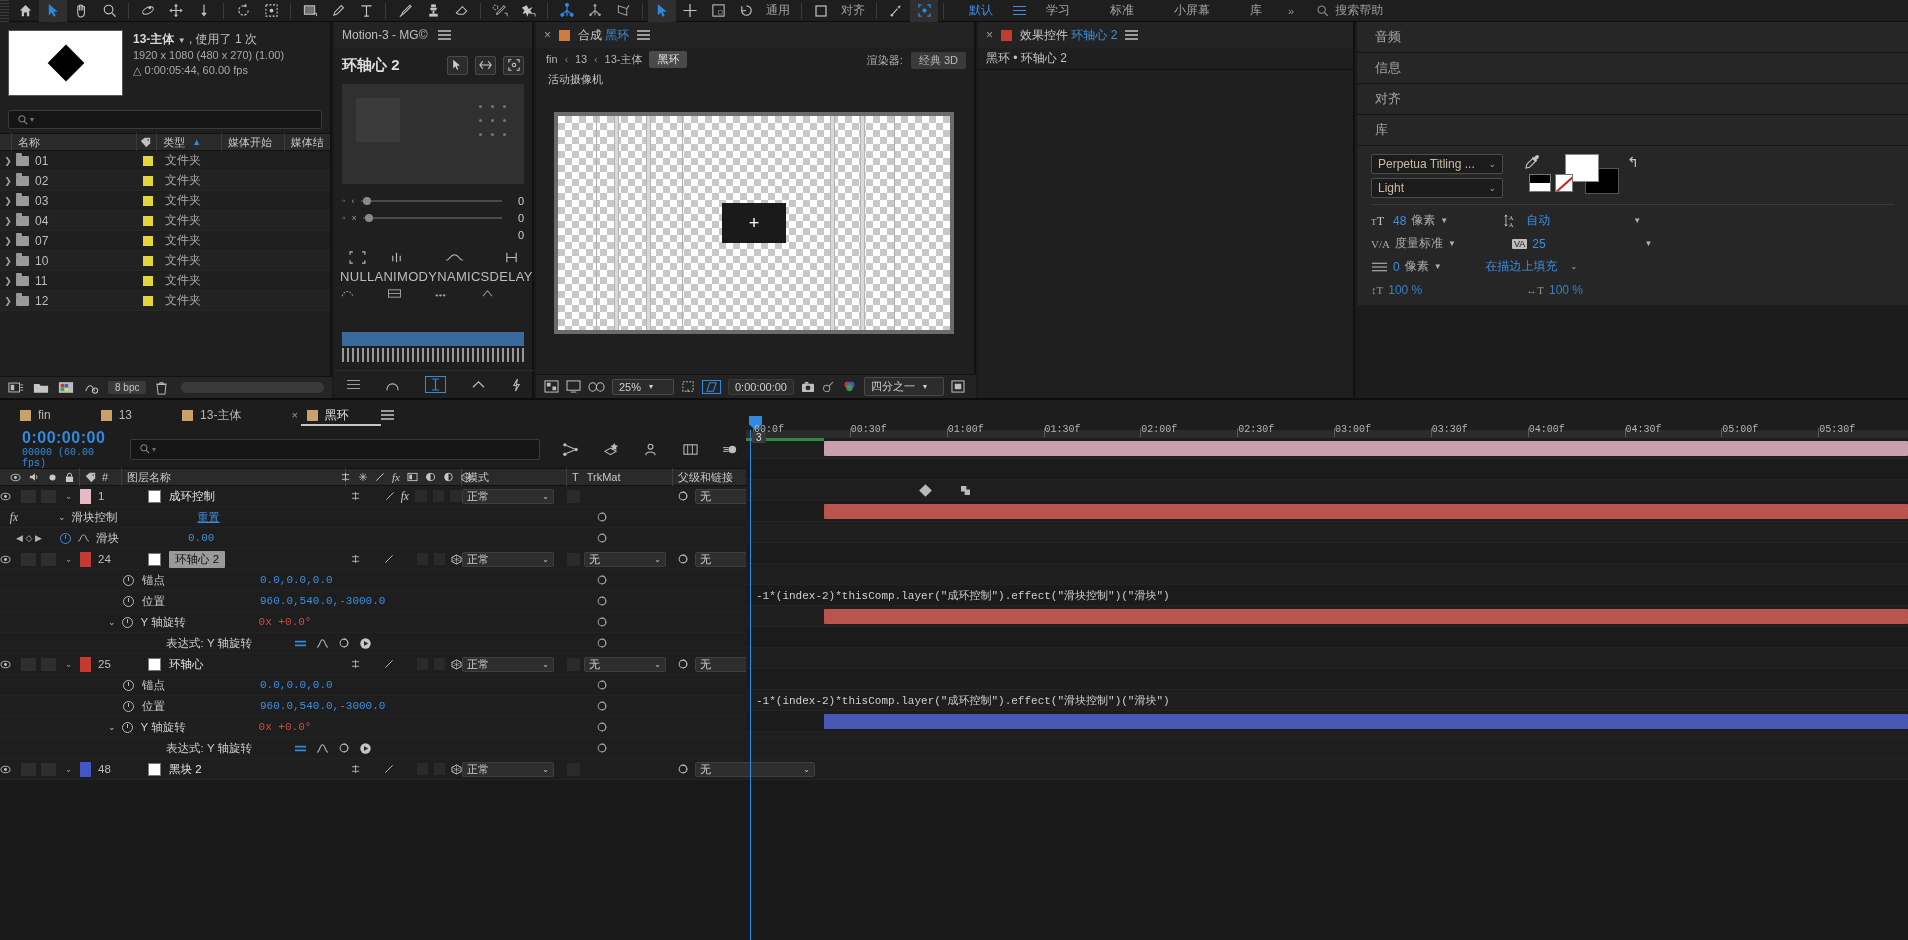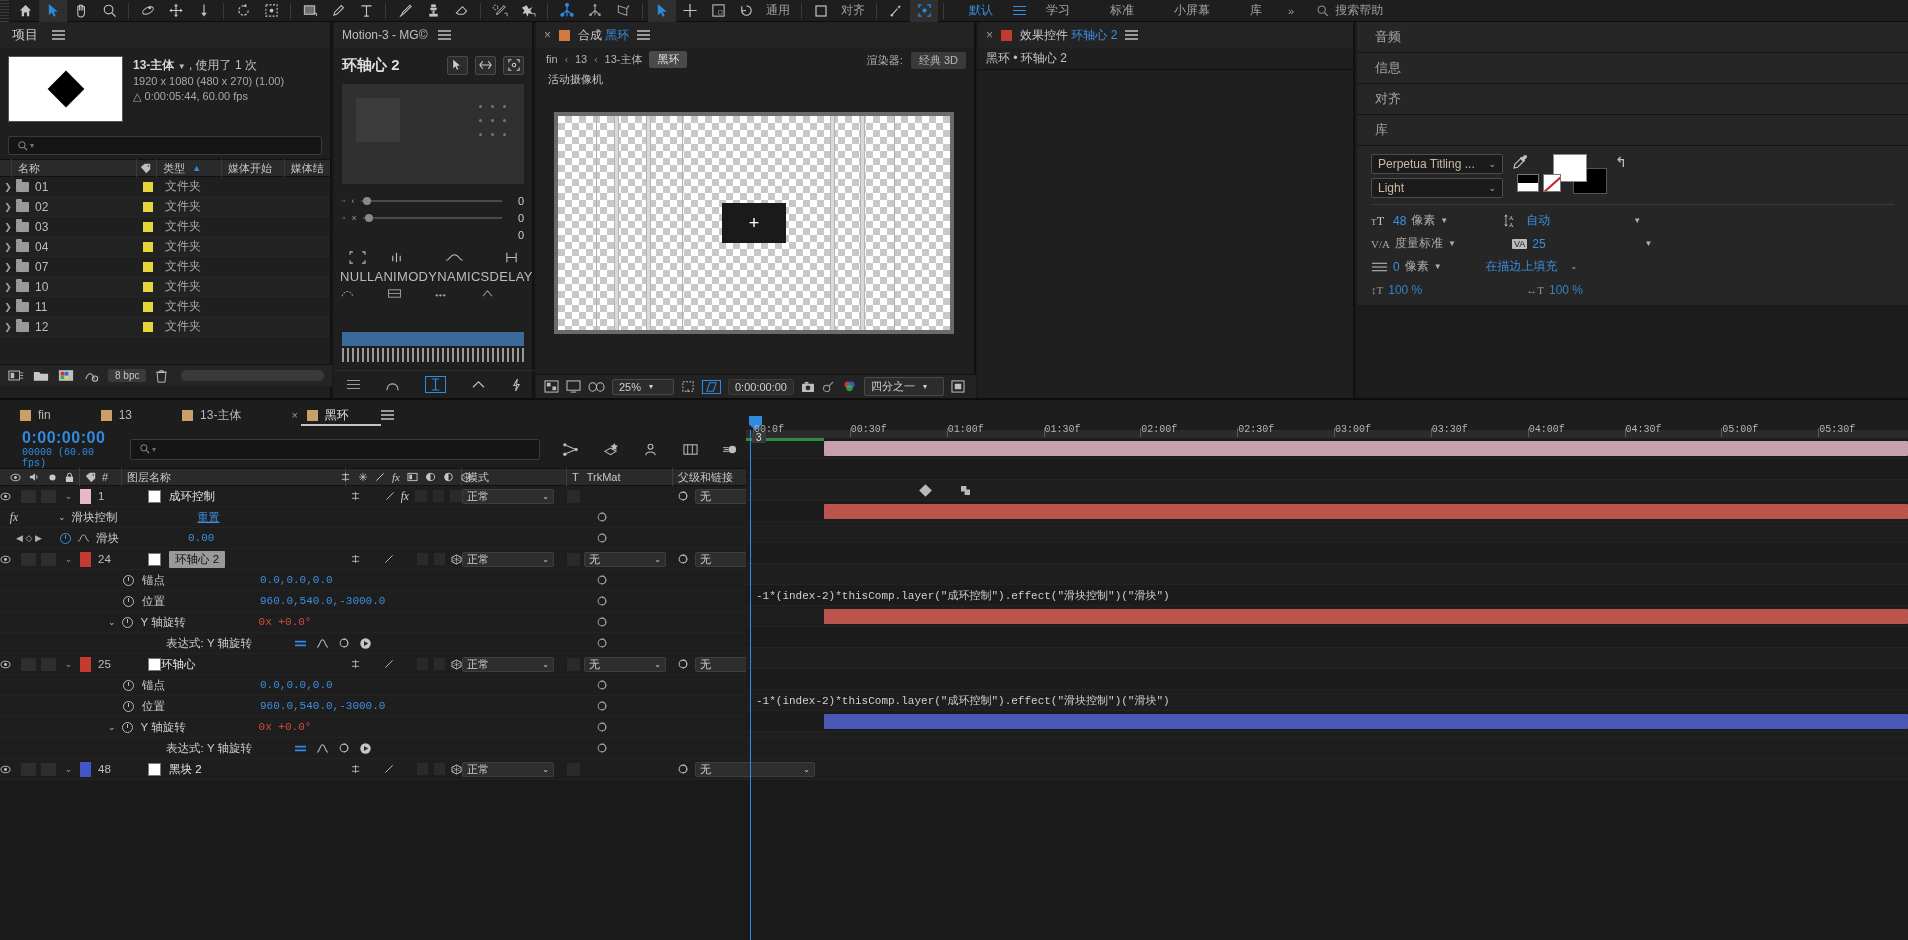--- a/index.html
+++ b/index.html
@@ -50,21 +50,21 @@
       border-top:1px solid #111;border-bottom:1px solid #111;font-size:11px;color:#c5c5c5;}
   .p-colhead>div{border-right:1px solid #3a3a3a;height:18px;display:flex;align-items:center;padding-left:6px;}
   .p-rows{height:160px;overflow:hidden;}
   .p-row{height:20px;display:flex;align-items:center;font-size:12px;color:#bdbdbd;
       border-bottom:1px solid #262626;}
   .p-row:nth-child(even){background:#222;}
   .tri{width:16px;text-align:center;color:#a0a0a0;font-size:9px;}
   .folder{width:13px;height:10px;background:#9a9a9a;border-radius:1px;position:relative;margin-right:6px;}
   .folder:before{content:"";position:absolute;left:0;top:-3px;width:6px;height:3px;background:#9a9a9a;border-radius:1px 1px 0 0;}
   .swatch{width:10px;height:10px;background:#e3d63c;}
-  .p-foot{position:absolute;left:0;bottom:12px;width:332px;height:22px;background:#252525;
+  .p-foot{position:absolute;left:0;bottom:0;width:332px;height:22px;background:#252525;
       display:flex;align-items:center;gap:9px;padding-left:8px;border-top:1px solid #111;}
   .bpc{background:#3a3a3a;border-radius:2px;padding:1px 7px;font-size:10px;color:#c6c6c6;}
 
   
   #motion{position:absolute;left:334px;top:22px;width:200px;height:376px;background:#1f1f1f;
      border-right:2px solid #111;}
   .m-head{height:26px;display:flex;align-items:center;padding-left:8px;gap:10px;background:#232323;}
   .m-title{font-size:12px;color:#bfbfbf;}
   .m-sub{height:34px;display:flex;align-items:center;padding:0 8px;gap:7px;}
   .m-sub .nm{font-size:15px;color:#ddd;font-weight:bold;flex:1;}
@@ -415,28 +415,20 @@
       <svg width="13" height="13" viewBox="0 0 16 16">
           <circle cx="7" cy="7" r="4.6" fill="none" stroke="#9b9b9b" stroke-width="1.2"></circle>
           <line x1="10.5" y1="10.5" x2="14.5" y2="14.5" stroke="#9b9b9b" stroke-width="1.4"></line>
         </svg>
     </span>
     <span style="color:#9a9a9a;font-size:12px;">搜索帮助</span>
   </div>
 </div>
 
 <div id="project" class="nosel">
-  <div class="p-head">
-    <span class="p-title">项目</span>
-    <span class="hamb">
-        <i></i>
-        <i></i>
-        <i></i>
-      </span>
-  </div>
 
   <div class="p-thumbbox">
     <div class="p-thumb">
         <div class="dia"></div>
       </div>
     <div class="p-meta">
       <div class="l1">
         <span>13-主体</span>
         <span style="font-size:8px;color:#bbb;">▼</span>
         <span class="reg">, 使用了 1 次</span>
@@ -879,21 +871,21 @@
 </div>
 
 <div id="dock" class="nosel">
   <div class="d-item">音频</div>
   <div class="d-item">信息</div>
   <div class="d-item">对齐</div>
   <div class="d-item">库</div>
 
 
   <div class="char-body">
-    <div style="display:flex;gap:10px;align-items:flex-start;">
+    <div style="display:flex;gap:22px;align-items:flex-start;">
       <div style="flex:0 0 auto;">
         <div class="char-row">
           <span class="cinput">
             <span class="cv">Perpetua Titling ...</span>
             <span style="font-size:9px;color:#aaa;">⌄</span>
           </span>
         </div>
         <div class="char-row">
           <span class="cinput">
             <span class="cv">Light</span>
@@ -1404,21 +1396,21 @@
             </svg>
           </span>
           <span style="width:15px;height:13px;background:#2e2e2e;margin-left:7px;"></span>
           <span style="width:15px;height:13px;background:#2e2e2e;margin-left:5px;"></span>
           <span style="width:15px;height:13px;margin-left:5px;color:#9a9a9a;font-size:9px;display:flex;align-items:center;justify-content:center;">⌄</span>
         </span>
         <span class="cell" style="width:42px;gap:4px;">
           <span class="colorbar" style="background: rgb(194, 58, 48);"></span>
           <span class="lnum">25</span>
         </span>
-        <span class="cell" style="width:224px;padding-left:26px;">
+        <span class="cell" style="width:224px;gap:8px;padding-left:26px;">
           <span class="whitesq"></span>
           <span class="lname">环轴心</span>
         </span>
         <span class="cell" style="width:116px;gap:6px;padding-left:4px;">
           <span>
             <svg width="11" height="10" viewBox="0 0 12 11">
               <path d="M6 1v9M2 3h8M2 8h8" stroke="#b5b5b5" stroke-width="1"></path>
             </svg>
           </span>
           <span style="width:13px;"></span>

